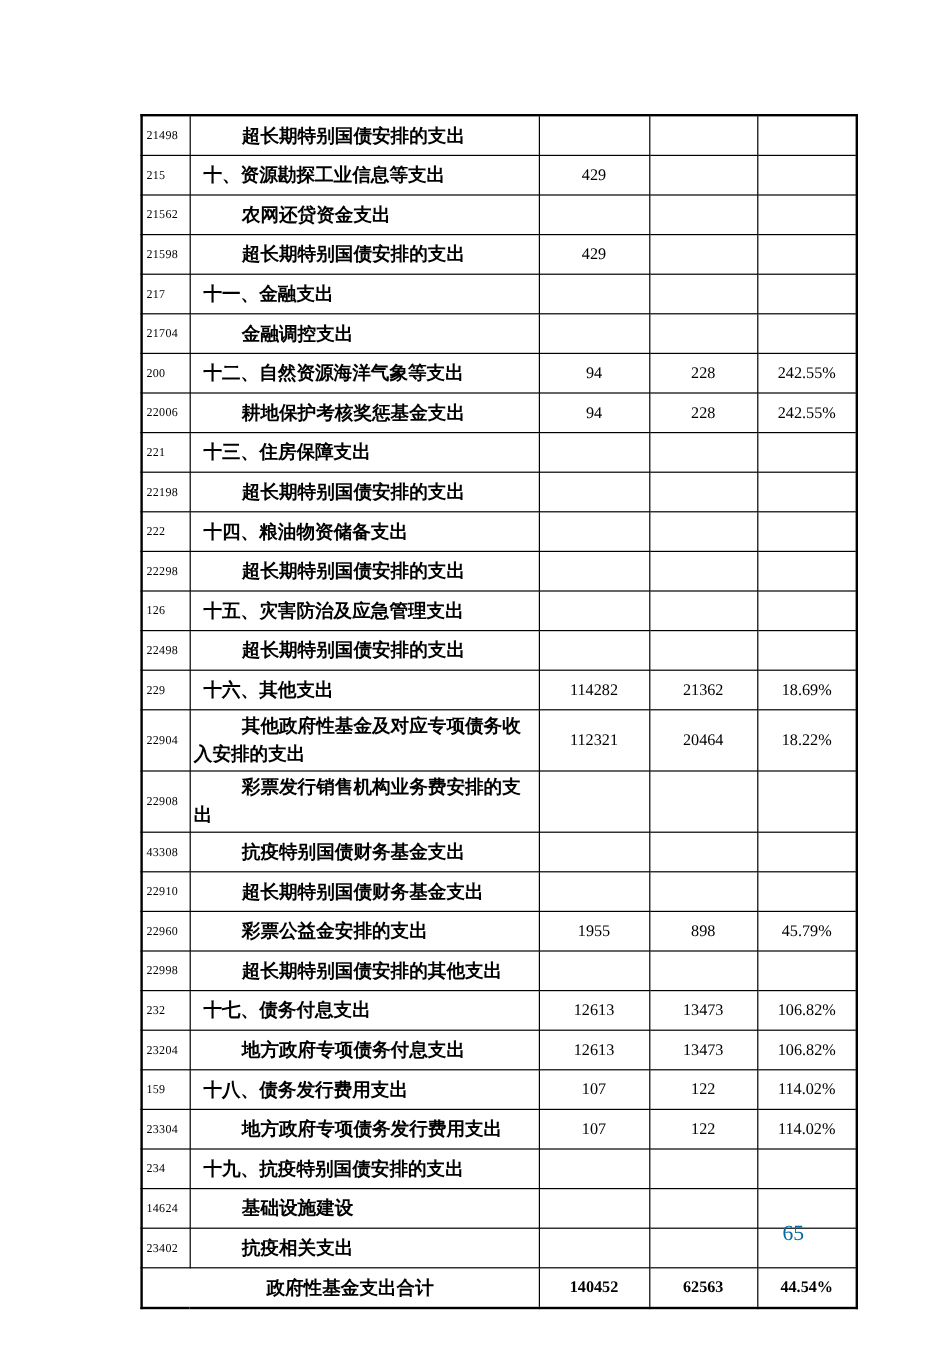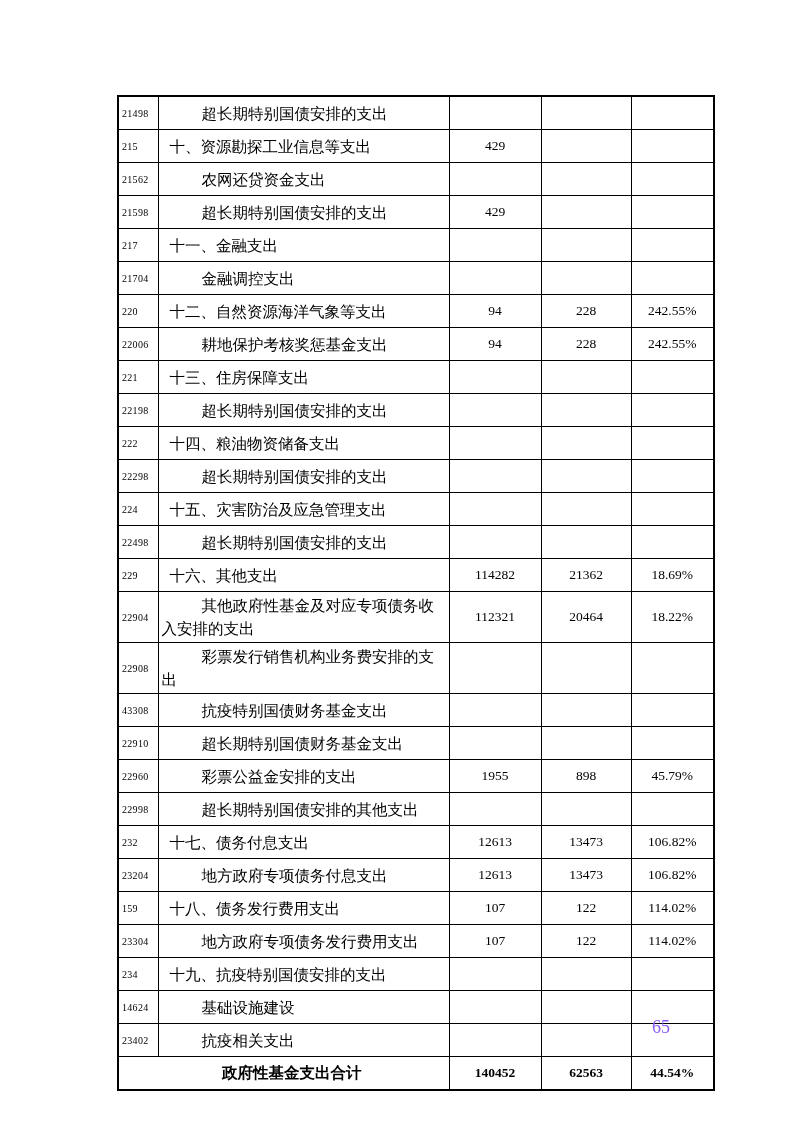--- a/index.html
+++ b/index.html
@@ -35,20 +35,21 @@
     padding: 0 2px 0 3px;
     vertical-align: middle;
     font-size: 10px;
     letter-spacing: 0.3px;
   }
   td.name-cell {
     padding: 2px 3px;
     line-height: 23px;
     vertical-align: middle;
     font-size: 15.5px;
+    font-weight: bold;
   }
   td.name-cell.lvl-top { text-indent: 8px; }
   td.name-cell.lvl-sub { text-indent: 40px; }
   td.num-cell {
     text-align: center;
     vertical-align: middle;
     font-size: 13.5px;
   }
   tr.total-row td {
     font-weight: bold;
@@ -58,21 +59,21 @@
     text-align: center;
     vertical-align: middle;
     font-size: 15.5px;
     padding-left: 16px;
   }
   .page-number {
     position: absolute;
     left: 652px;
     top: 1017px;
     font-size: 18px;
-    color: #8b5cf6;
+    color: #0369a1;
   }
 </style>
 </head>
 <body>
 
 <table class="budget-table">
   <colgroup>
     <col style="width:40px">
     <col style="width:291px">
     <col style="width:92px">
@@ -116,21 +117,21 @@
         <td class="num-cell"></td>
       </tr>
       <tr>
         <td class="code-cell">21704</td>
         <td class="name-cell lvl-sub">金融调控支出</td>
         <td class="num-cell"></td>
         <td class="num-cell"></td>
         <td class="num-cell"></td>
       </tr>
       <tr>
-        <td class="code-cell">220</td>
+        <td class="code-cell">200</td>
         <td class="name-cell lvl-top">十二、自然资源海洋气象等支出</td>
         <td class="num-cell">94</td>
         <td class="num-cell">228</td>
         <td class="num-cell">242.55%</td>
       </tr>
       <tr>
         <td class="code-cell">22006</td>
         <td class="name-cell lvl-sub">耕地保护考核奖惩基金支出</td>
         <td class="num-cell">94</td>
         <td class="num-cell">228</td>
@@ -158,21 +159,21 @@
         <td class="num-cell"></td>
       </tr>
       <tr>
         <td class="code-cell">22298</td>
         <td class="name-cell lvl-sub">超长期特别国债安排的支出</td>
         <td class="num-cell"></td>
         <td class="num-cell"></td>
         <td class="num-cell"></td>
       </tr>
       <tr>
-        <td class="code-cell">224</td>
+        <td class="code-cell">126</td>
         <td class="name-cell lvl-top">十五、灾害防治及应急管理支出</td>
         <td class="num-cell"></td>
         <td class="num-cell"></td>
         <td class="num-cell"></td>
       </tr>
       <tr>
         <td class="code-cell">22498</td>
         <td class="name-cell lvl-sub">超长期特别国债安排的支出</td>
         <td class="num-cell"></td>
         <td class="num-cell"></td>

